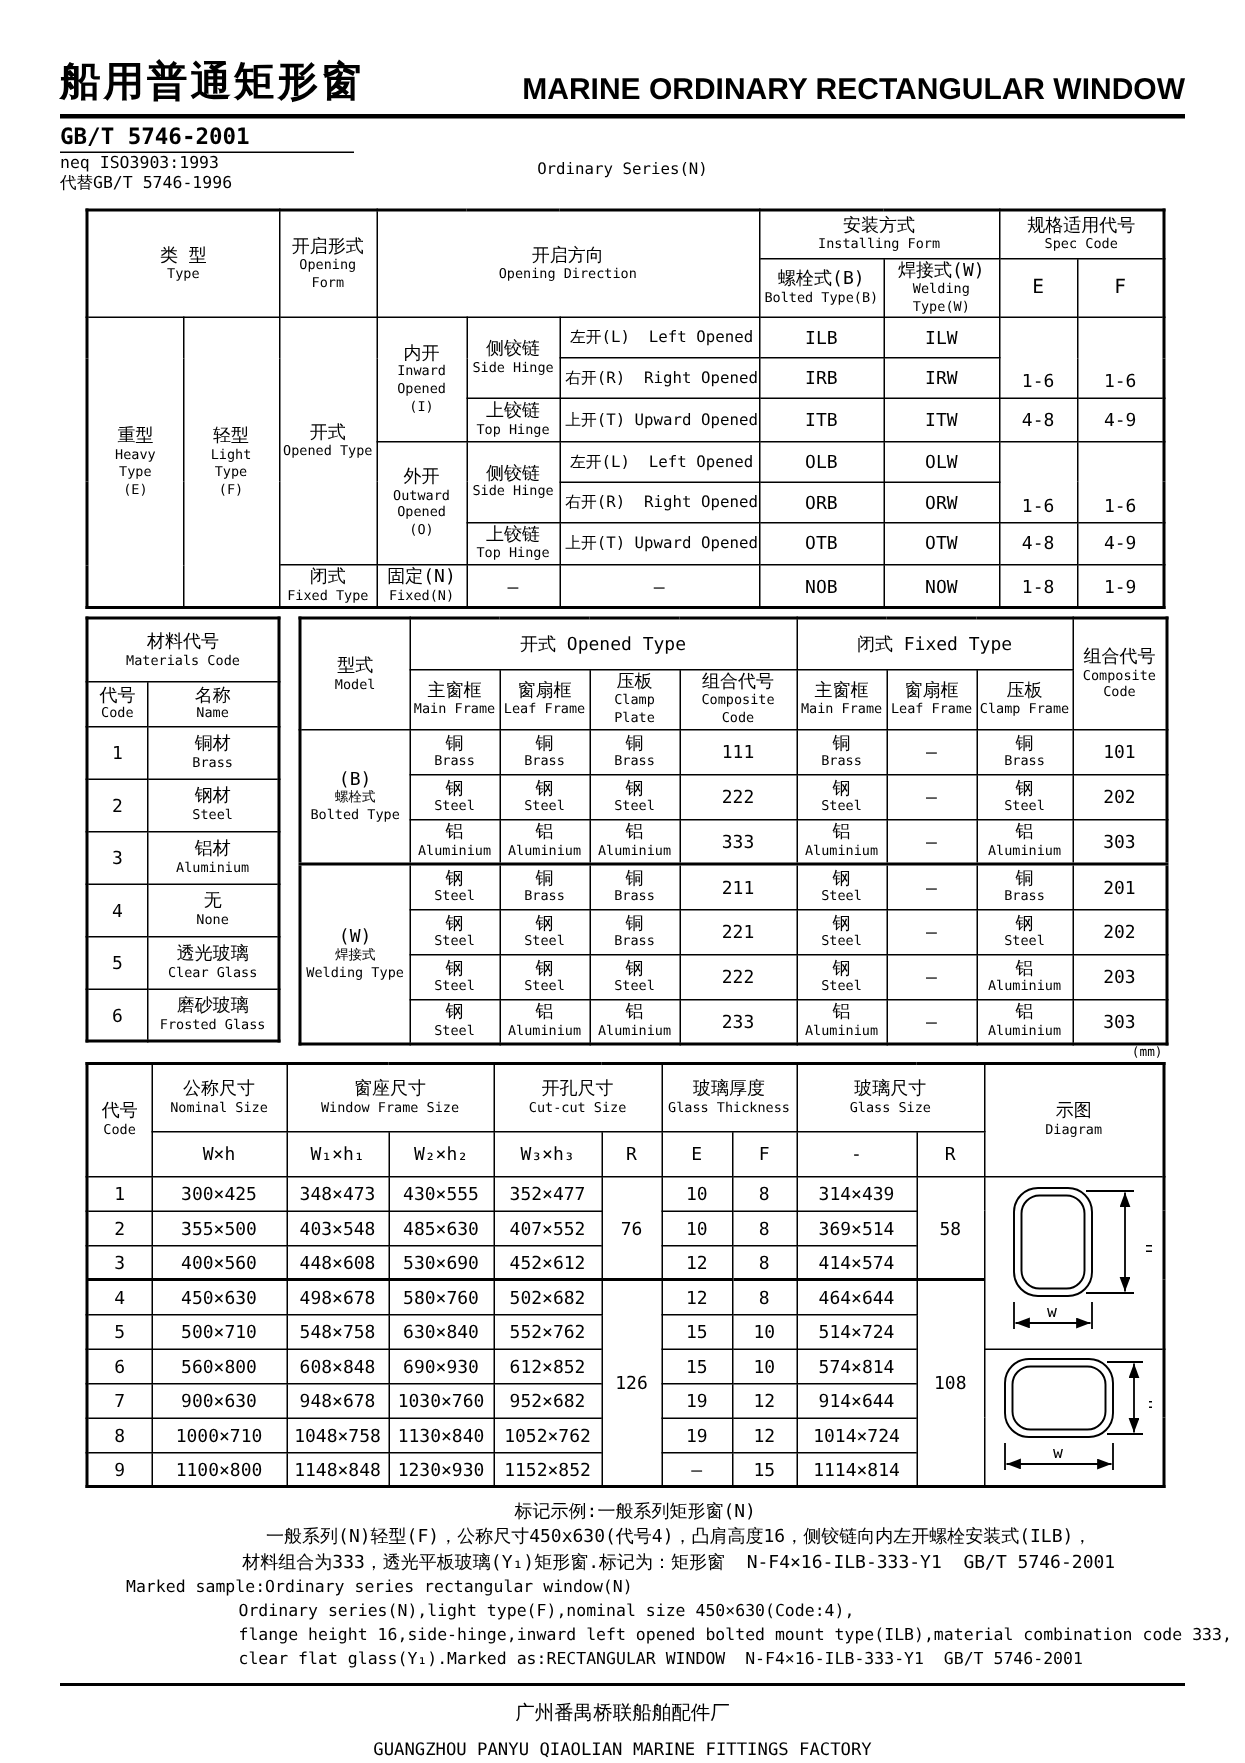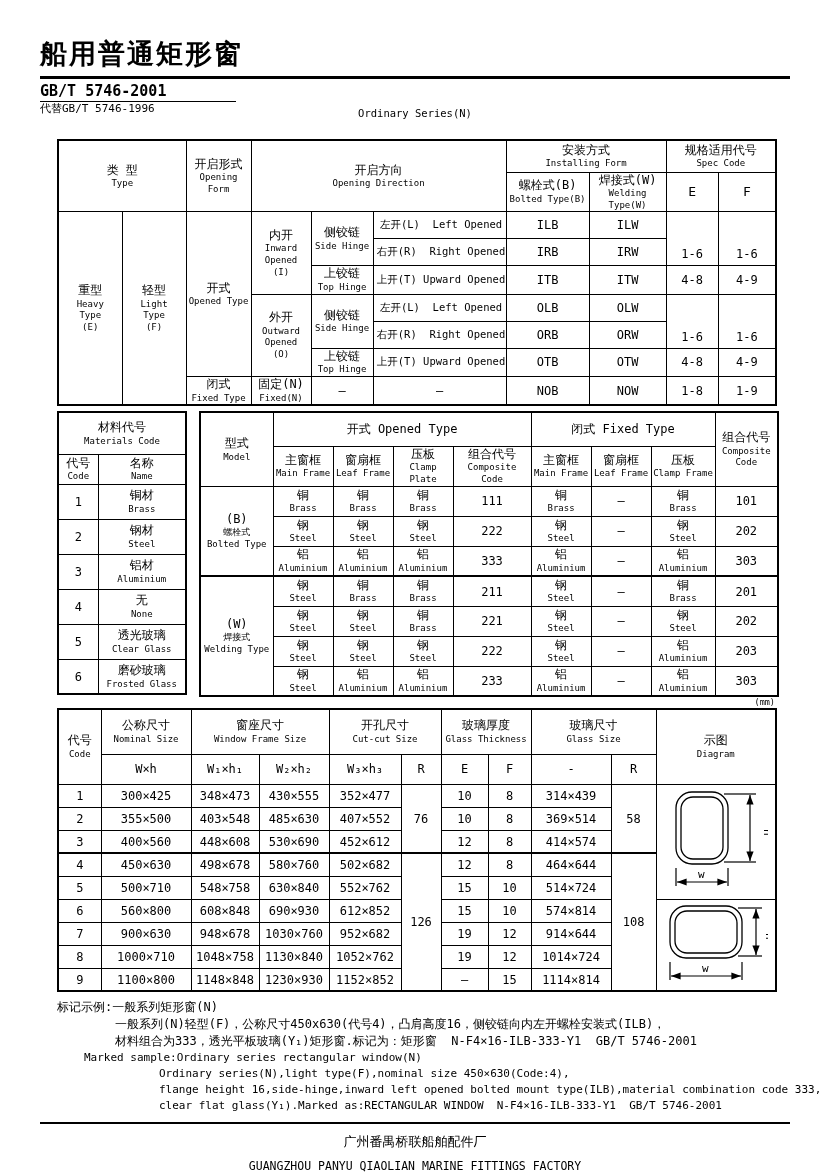--- a/index.html
+++ b/index.html
@@ -45,42 +45,44 @@
   .t3 thead tr:nth-child(2){height:30px;}
   .t3 tbody tr{height:23px;}
   .diag-cell svg{display:block;margin:0 auto;}
   .diag-cell{vertical-align:middle;}
   .dim{stroke:#000;stroke-width:1.2;fill:none;}
   .frame{stroke:#000;stroke-width:1.3;fill:none;}
   .dimtxt{font-size:11px;font-family:"DejaVu Sans Mono",monospace;fill:#000;}
   
   .notes{margin-top:7px;}
   .nl{line-height:16px;white-space:pre;}
-  .nl.zh{font-size:12px;line-height:17px;}
+  .nl.zh{font-size:12px;line-height:17px;text-align:center;}
   .nl.en{font-size:11px;padding-left:44px;}
   .ind0{margin-left:0;}
   .ind1{margin-left:17px;}
   .ind2{margin-left:75px;}
   
   .footer-rule{border-top:2.5px solid #000;margin-top:8px;}
   .company-zh{text-align:center;font-size:13px;margin-top:9px;}
   .company-en{text-align:center;font-size:11.5px;margin-top:8px;}
 </style>
 </head>
 <body>
 
 <div class="page">
 
   <div class="titlebar">
     <div class="title-zh">船用普通矩形窗</div>
+    <div class="title-en">MARINE ORDINARY RECTANGULAR WINDOW</div>
   </div>
 
   <div class="subhead">
     <div>
       <span class="std">GB/T 5746-2001</span>
+      <div class="neq">neq ISO3903:1993</div>
       <div class="repl">代替GB/T 5746-1996</div>
     </div>
     <div class="series">
       <div class="series-en">Ordinary Series(N)</div>
     </div>
   </div>
 
   <table class="t1">
     <colgroup>
         <col style="width:64px">

